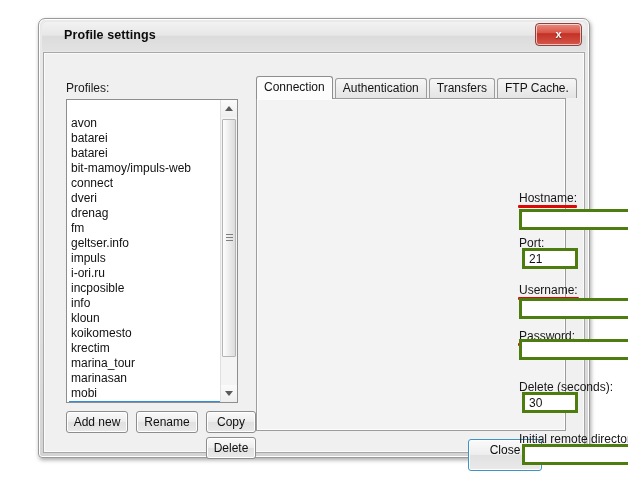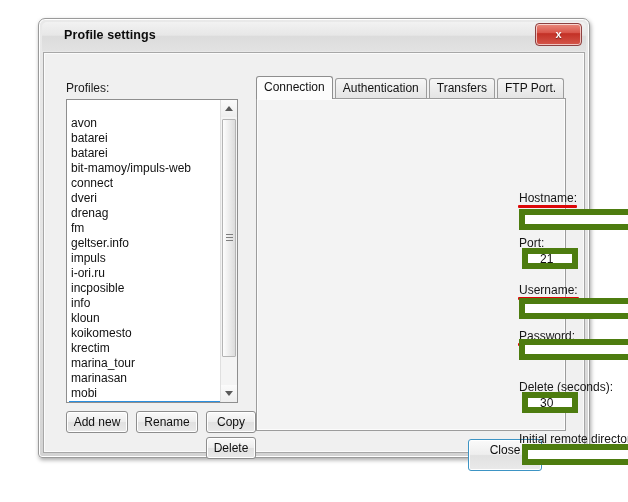--- a/index.html
+++ b/index.html
@@ -255,26 +255,26 @@
   }
   .underline {
     position: absolute;
     height: 3px;
     background: #dd0707;
     border-radius: 1px;
   }
   .text-input {
     position: absolute;
     background: #ffffff;
-    border: 6px solid #4d7c0f;
+    border: 3px solid #4d7c0f;
     box-sizing: border-box;
     font-family: "Liberation Sans", sans-serif;
     font-size: 12px;
     color: #111111;
-    padding: 0 12px;
+    padding: 0 4px;
     outline: none;
   }
 
   #lbl-hostname  { left: 262px; top: 92px; }
   #ul-hostname   { left: 261px; top: 106px; width: 59px; }
   #in-hostname   { left: 262px; top: 110px; width: 128px; height: 21px; line-height: 19px; }
 
   #lbl-port      { left: 262px; top: 137px; }
   #in-port       { left: 265px; top: 149px; width: 56px; height: 21px; line-height: 19px; }
 
@@ -371,21 +371,21 @@
 
     <div class="btn" id="btn-add-new">Add new</div>
     <div class="btn" id="btn-rename">Rename</div>
     <div class="btn" id="btn-copy">Copy</div>
     <div class="btn" id="btn-delete">Delete</div>
 
     <div id="tabstrip">
         <div class="tab active">Connection</div>
         <div class="tab">Authentication</div>
         <div class="tab">Transfers</div>
-        <div class="tab">FTP Port.</div>
+        <div class="tab">FTP Cache.</div>
         <div class="tab">Cache</div>
       </div>
 
     <div id="tabpanel">
 
       <div class="field-label" id="lbl-hostname">Hostname:</div>
       <div class="underline" id="ul-hostname"></div>
       <input class="text-input" id="in-hostname" type="text" value="" style="">
 
       <div class="field-label" id="lbl-port">Port:</div>

